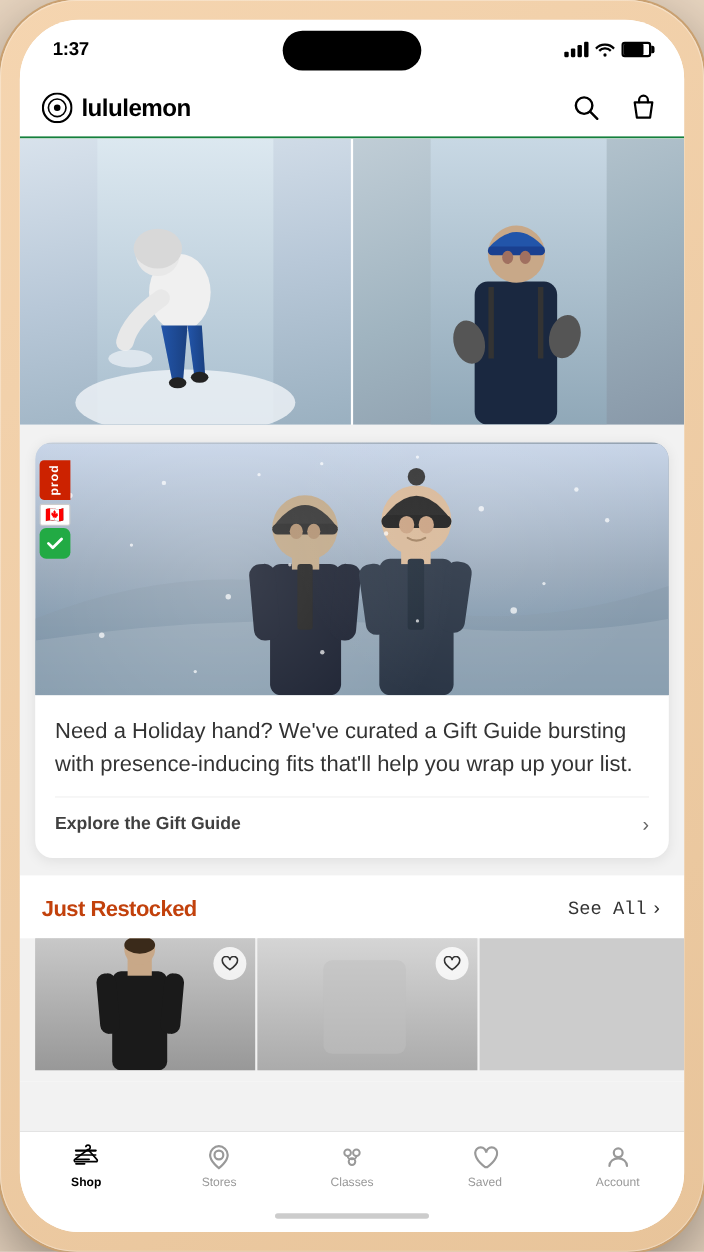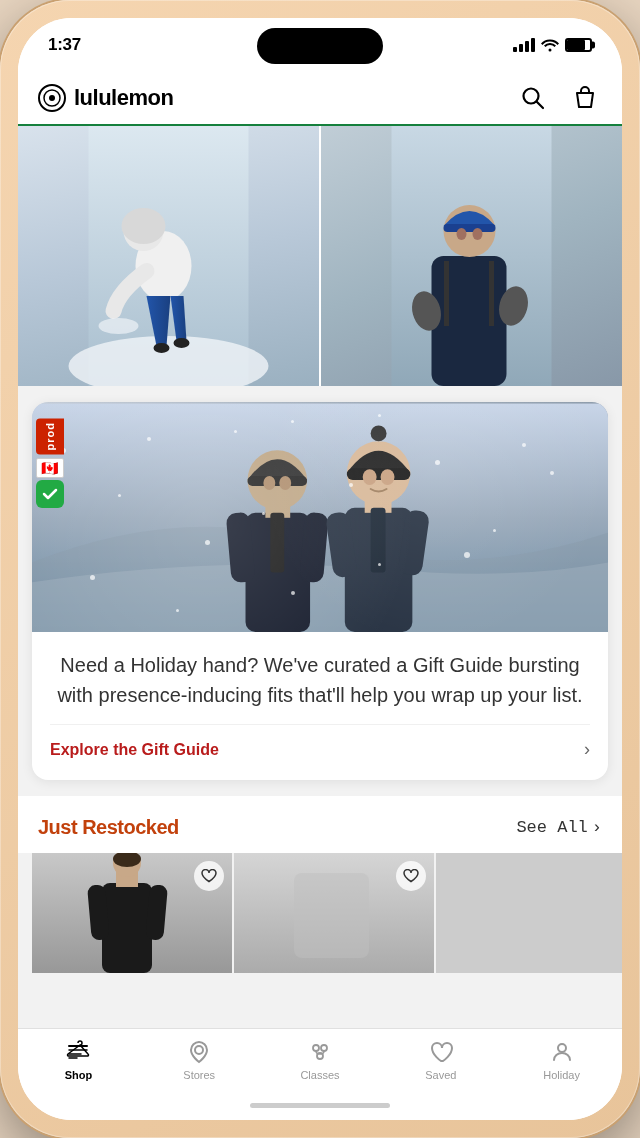--- a/index.html
+++ b/index.html
@@ -28,21 +28,20 @@
 
     .phone-screen {
       width: 100%;
       height: 100%;
       background: #ffffff;
       border-radius: 54px;
       overflow: hidden;
       position: relative;
       display: flex;
       flex-direction: column;
-      text-align: center;
     }
 
     
     .status-bar {
       background: #ffffff;
       height: 54px;
       display: flex;
       align-items: center;
       justify-content: space-between;
       padding: 0 30px;
@@ -230,21 +229,21 @@
       justify-content: space-between;
       padding: 14px 0;
       border-top: 1px solid #f0f0f0;
       text-decoration: none;
       cursor: pointer;
     }
 
     .gift-guide-link-text {
       font-size: 16px;
       font-weight: 700;
-      color: #b91c1c;
+      color: #404040;
     }
 
     .chevron-right {
       font-size: 18px;
       color: #666;
     }
 
     
     .section-header {
       display: flex;
@@ -757,21 +756,21 @@
         <span class="tab-label">Saved</span>
       </div>
 
       <div class="tab-item">
         <div class="tab-icon">
           <svg width="24" height="24" viewBox="0 0 24 24" fill="none">
             <circle cx="12" cy="8" r="4" stroke="#999" stroke-width="2"></circle>
             <path d="M4 20c0-4 3.6-7 8-7s8 3 8 7" stroke="#999" stroke-width="2" stroke-linecap="round"></path>
           </svg>
         </div>
-        <span class="tab-label">Holiday</span>
+        <span class="tab-label">Account</span>
       </div>
 
     </div>
 
     <div class="home-indicator"></div>
 
     <div class="side-debug-tab">prod</div>
     <div class="side-flag">🇨🇦</div>
     <div class="side-green-icon">
       <svg width="16" height="16" viewBox="0 0 16 16" fill="none">

